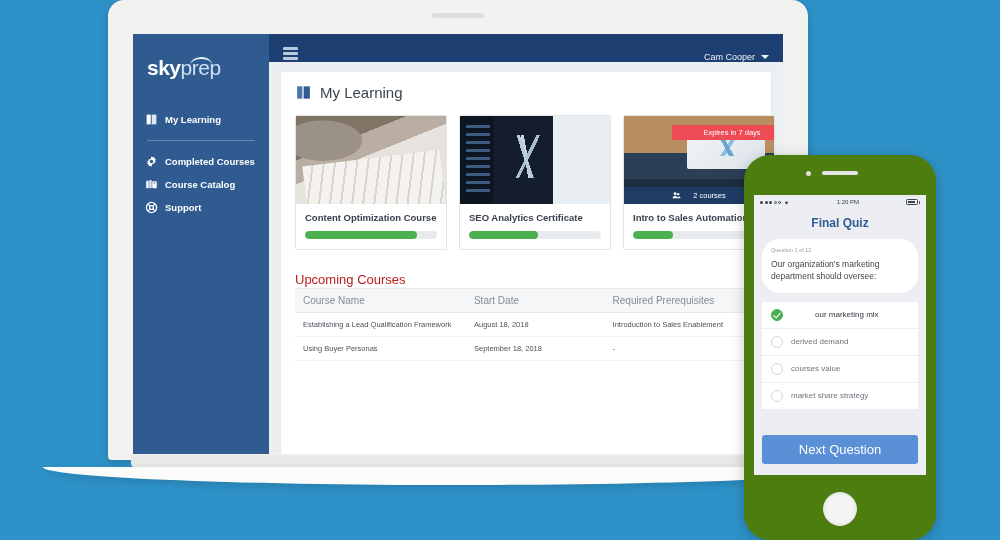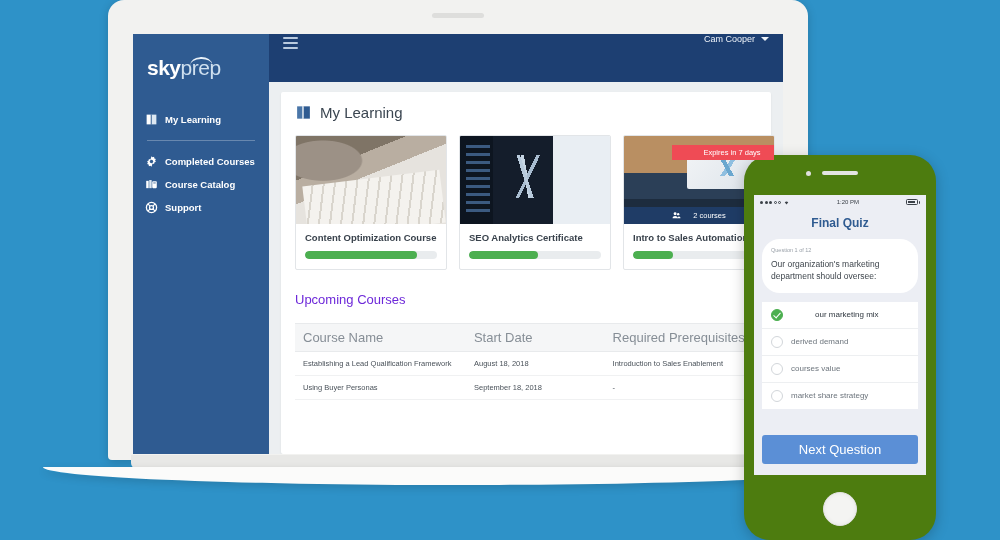--- a/index.html
+++ b/index.html
@@ -66,21 +66,21 @@
     cursor: pointer;
   }
   .nav-item .ic { width: 13px; height: 13px; flex: none; display: block; }
   .nav-sep {
     height: 1px; background: rgba(255,255,255,.28);
     margin: 9px 14px 9px 14px;
   }
 
   .main { flex: 1; display: flex; flex-direction: column; min-width: 0; }
   .topbar {
-    height: 48px; background: #1d3f72; display: flex; align-items: flex-start;
+    height: 28px; background: #1d3f72; display: flex; align-items: flex-end;
     justify-content: space-between; padding: 0 14px; flex: none;
   }
   .hamburger { width: 15px; cursor: pointer; }
   .hamburger span { display: block; height: 2.5px; background: #b9cade; margin: 2.5px 0; border-radius: 1px; }
   .user { display: flex; align-items: center; gap: 6px; color: #eef3f9; font-size: 9px; cursor: pointer; }
   .caret { width: 0; height: 0; border-left: 4px solid transparent; border-right: 4px solid transparent; border-top: 4px solid #eef3f9; }
 
   .content { flex: 1; padding: 10px 12px 0 12px; overflow: hidden; }
   .card-panel {
     background: #ffffff; border-radius: 2px; padding: 12px 14px 18px 14px;
@@ -148,25 +148,25 @@
     background: rgba(31,63,109,.86); color: #fff; font-size: 7.5px;
     display: flex; align-items: center; justify-content: center; gap: 12px;
   }
   .count-bar .people { width: 9px; height: 9px; }
 
   .card-body { padding: 8px 9px 10px 9px; }
   .card-title { font-size: 9.5px; font-weight: bold; color: #39424c; margin-bottom: 8px; white-space: nowrap; }
   .bar { height: 8px; background: #e9ecee; border-radius: 4px; overflow: hidden; }
   .bar .fill { height: 100%; background: #4caf50; border-radius: 4px; }
 
-  .section-title { font-size: 13px; color: #6d28d9; margin: 22px 0 16px 0; font-weight: normal; }
+  .section-title { font-size: 13px; color: #b91c1c; margin: 22px 0 1px 0; font-weight: normal; }
   table { width: 100%; border-collapse: collapse; }
   thead tr { background: #f5f6f7; }
   th {
-    text-align: left; font-size: 13px; font-weight: normal; color: #868e96;
+    text-align: left; font-size: 10px; font-weight: normal; color: #868e96;
     padding: 6px 8px; border-top: 1px solid #e8eaec; border-bottom: 1px solid #e8eaec;
   }
   td {
     font-size: 7.5px; color: #4a525a; padding: 7px 8px; border-bottom: 1px solid #f0f1f2;
   }
   .col2 { width: 30%; } .col3 { width: 33%; }
 
   
   .phone {
     position: absolute; left: 744px; top: 155px; width: 192px; height: 385px;

